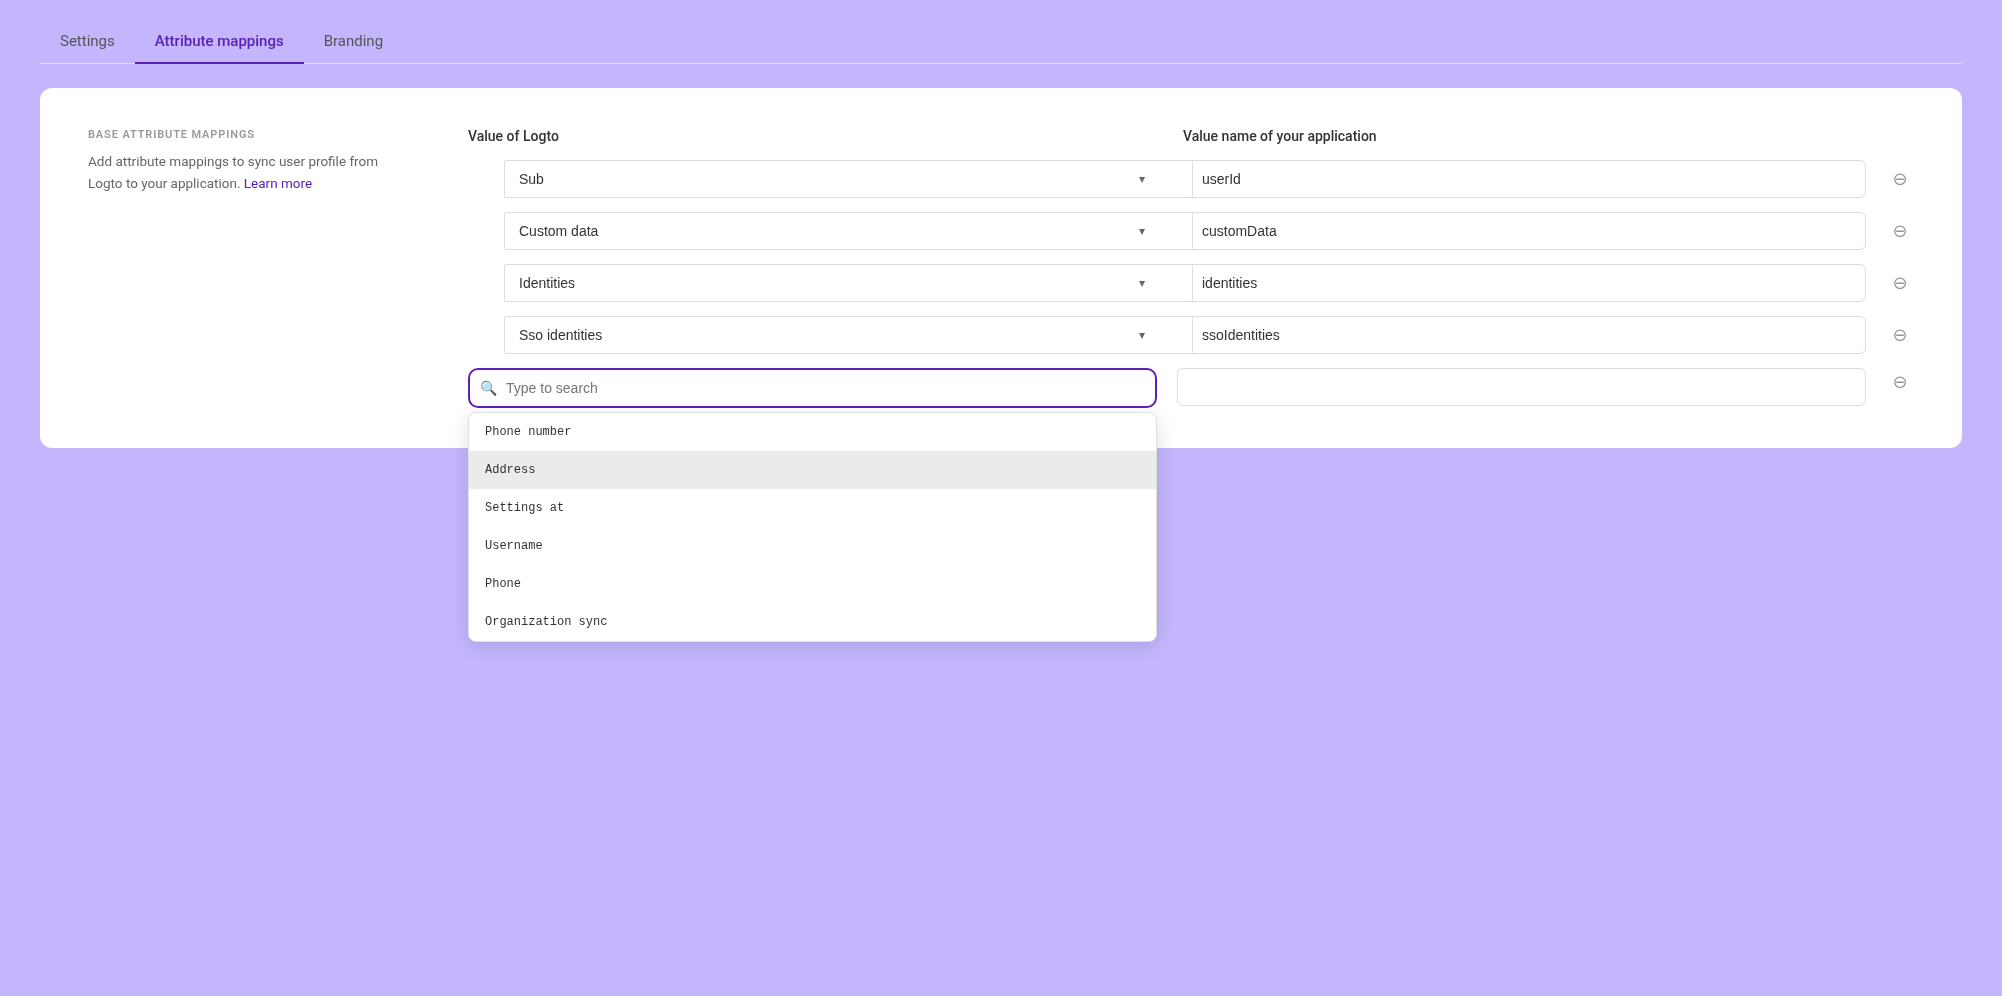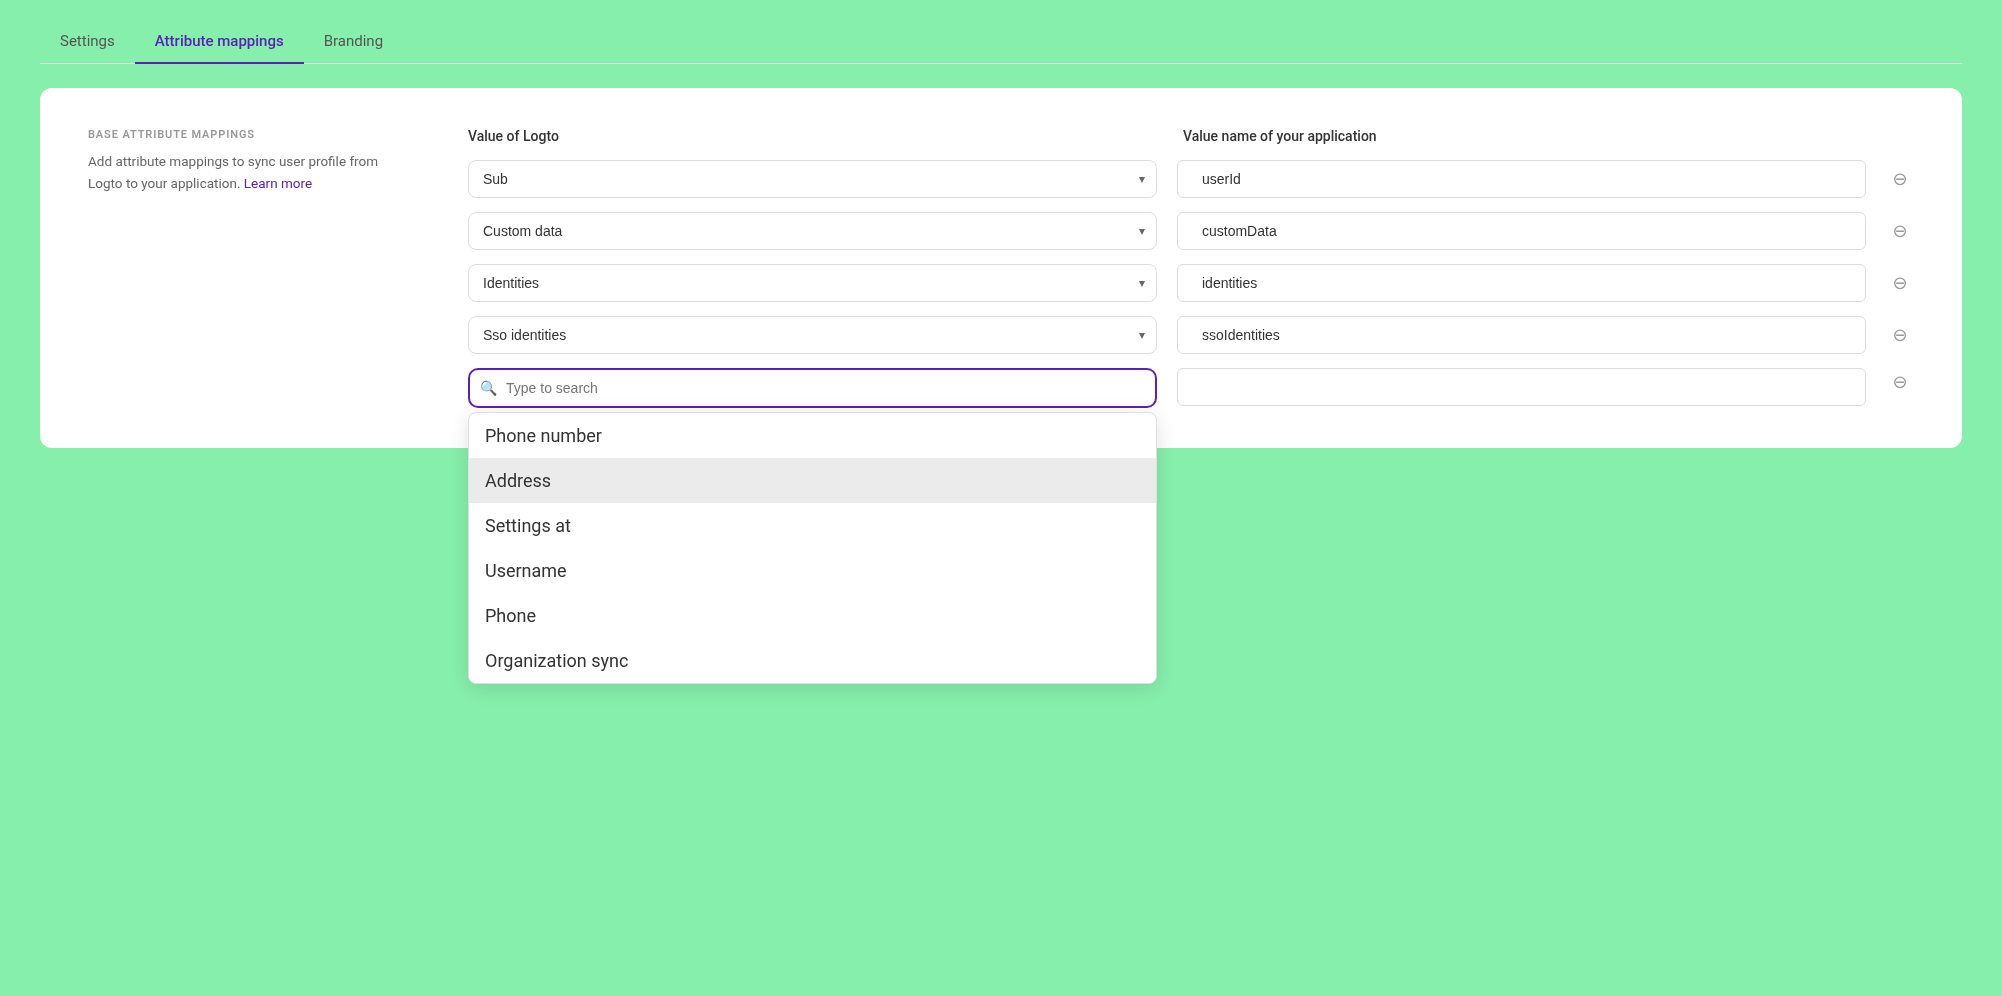--- a/index.html
+++ b/index.html
@@ -6,21 +6,21 @@
     body {
       font-family: -apple-system, BlinkMacSystemFont, 'Segoe UI', Roboto, sans-serif;
       background-color: #eceef5;
       min-height: 996px;
       padding: 0;
     }
 
     .page-container {
       width: 2002px;
       min-height: 996px;
-      background-color: #86efac;
+      background-color: #c4b5fd;
       padding: 20px 40px;
     }
 
     
     .tabs-bar {
       display: flex;
       gap: 0;
       margin-bottom: 24px;
       border-bottom: 1px solid #e0e0e0;
       padding-bottom: 0;
@@ -107,26 +107,27 @@
     }
 
     .select-wrapper {
       flex: 1;
       position: relative;
     }
     .select-box {
       width: 100%;
       padding: 10px 40px 10px 14px;
       border: 1px solid #ddd;
-      border-radius: 8px;
+      border-radius: 2px;
       font-size: 14px;
       color: #333;
       background: #fff;
       appearance: none;
       cursor: pointer;
+      margin-left: 36px;
     }
     .chevron-icon {
       position: absolute;
       right: 12px;
       top: 50%;
       transform: translateY(-50%);
       pointer-events: none;
       color: #666;
       font-size: 12px;
     }
@@ -196,23 +197,24 @@
       width: 100%;
       background: #fff;
       border: 1px solid #e0e0e0;
       border-radius: 8px;
       box-shadow: 0 4px 20px rgba(0,0,0,0.12);
       z-index: 100;
       overflow: hidden;
     }
     .dropdown-item {
       padding: 12px 16px;
-      font-size: 18px;
-      color: #333;
-      cursor: pointer;
+      font-size: 12px;
+      color: #333;
+      cursor: pointer;
+      font-family: Liberation Mono, monospace;
     }
     .dropdown-item.highlighted {
       background: #ebebeb;
     }
 
     
     .dropdown-scroll-container {
       max-height: 320px;
       overflow-y: auto;
     }

